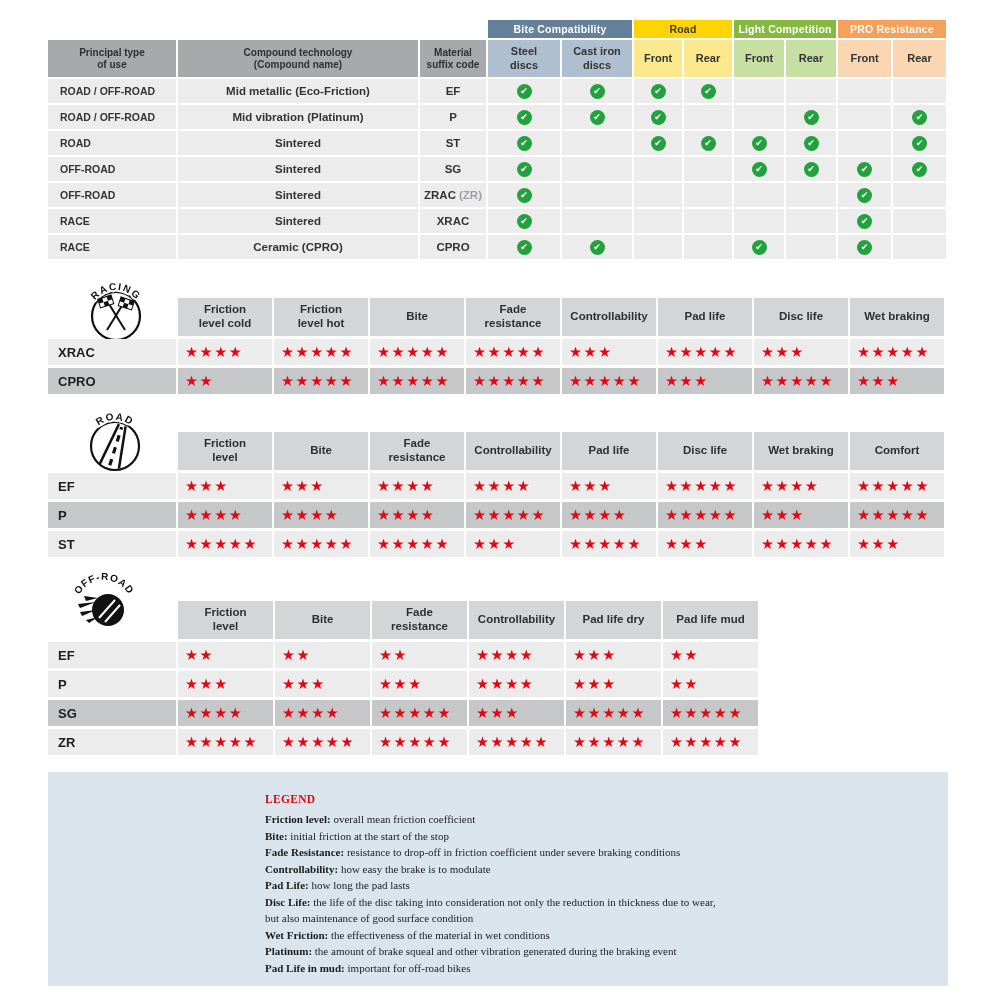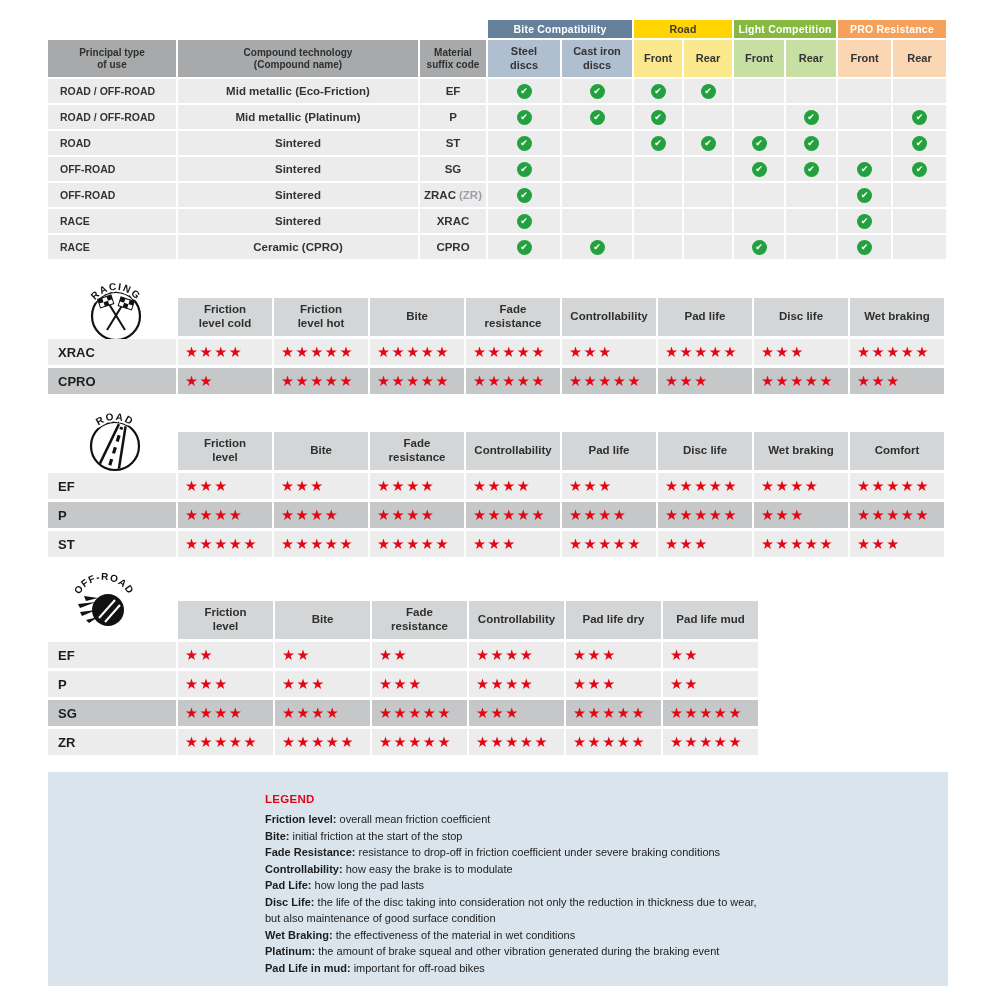--- a/index.html
+++ b/index.html
@@ -108,21 +108,21 @@
       <span class="okdot" style="background: rgb(35, 161, 63);">✔</span>
     </div>
     <div class="cell chk" style="grid-area: 3 / 7;">
       <span class="okdot" style="background: rgb(35, 161, 63);">✔</span>
     </div>
     <div class="cell chk" style="grid-area: 3 / 8;"></div>
     <div class="cell chk" style="grid-area: 3 / 9;"></div>
     <div class="cell chk" style="grid-area: 3 / 10;"></div>
     <div class="cell chk" style="grid-area: 3 / 11;"></div>
     <div class="cell use" style="grid-area: 4 / 1;">ROAD / OFF-ROAD</div>
-    <div class="cell comp" style="grid-area: 4 / 2;">Mid metallic (Platinum)</div>
+    <div class="cell comp" style="grid-area: 4 / 2;">Mid vibration (Platinum)</div>
     <div class="cell suf" style="grid-area: 4 / 3;">
       <span>P</span>
     </div>
     <div class="cell chk" style="grid-area: 4 / 4;">
       <span class="okdot" style="background: rgb(35, 161, 63);">✔</span>
     </div>
     <div class="cell chk" style="grid-area: 4 / 5;">
       <span class="okdot" style="background: rgb(35, 161, 63);">✔</span>
     </div>
     <div class="cell chk" style="grid-area: 4 / 6;">
@@ -539,27 +539,27 @@
       <span class="stars" style="color: rgb(227, 6, 19);">★★★★★</span>
     </div>
     <div class="cell rstars" style="grid-area: 5 / 6;">
       <span class="stars" style="color: rgb(227, 6, 19);">★★★★★</span>
     </div>
     <div class="cell rstars" style="grid-area: 5 / 7;">
       <span class="stars" style="color: rgb(227, 6, 19);">★★★★★</span>
     </div>
   </div>
 
-<div class="abs legend" style="left:48px; top:772px;">
+<div class="abs legend" style="left:48px; top:772px;font-family:Liberation Serif, serif;">
   <div class="lg-title">LEGEND</div>
   <div>
       <div class="lg-line"><b>Friction level: </b><span>overall mean friction coefficient</span></div>
       <div class="lg-line"><b>Bite: </b><span>initial friction at the start of the stop</span></div>
       <div class="lg-line"><b>Fade Resistance: </b><span>resistance to drop-off in friction coefficient under severe braking conditions</span></div>
       <div class="lg-line"><b>Controllability: </b><span>how easy the brake is to modulate</span></div>
       <div class="lg-line"><b>Pad Life: </b><span>how long the pad lasts</span></div>
       <div class="lg-line"><b>Disc Life: </b><span>the life of the disc taking into consideration not only the reduction in thickness due to wear,</span></div>
       <div class="lg-line"><span>but also maintenance of good surface condition</span></div>
-      <div class="lg-line"><b>Wet Braking: </b><span>the effectiveness of the material in wet conditions</span></div>
+      <div class="lg-line"><b>Wet Friction: </b><span>the effectiveness of the material in wet conditions</span></div>
       <div class="lg-line"><b>Platinum: </b><span>the amount of brake squeal and other vibration generated during the braking event</span></div>
       <div class="lg-line"><b>Pad Life in mud: </b><span>important for off-road bikes</span></div>
     </div>
 </div>
 
 </body></html>

